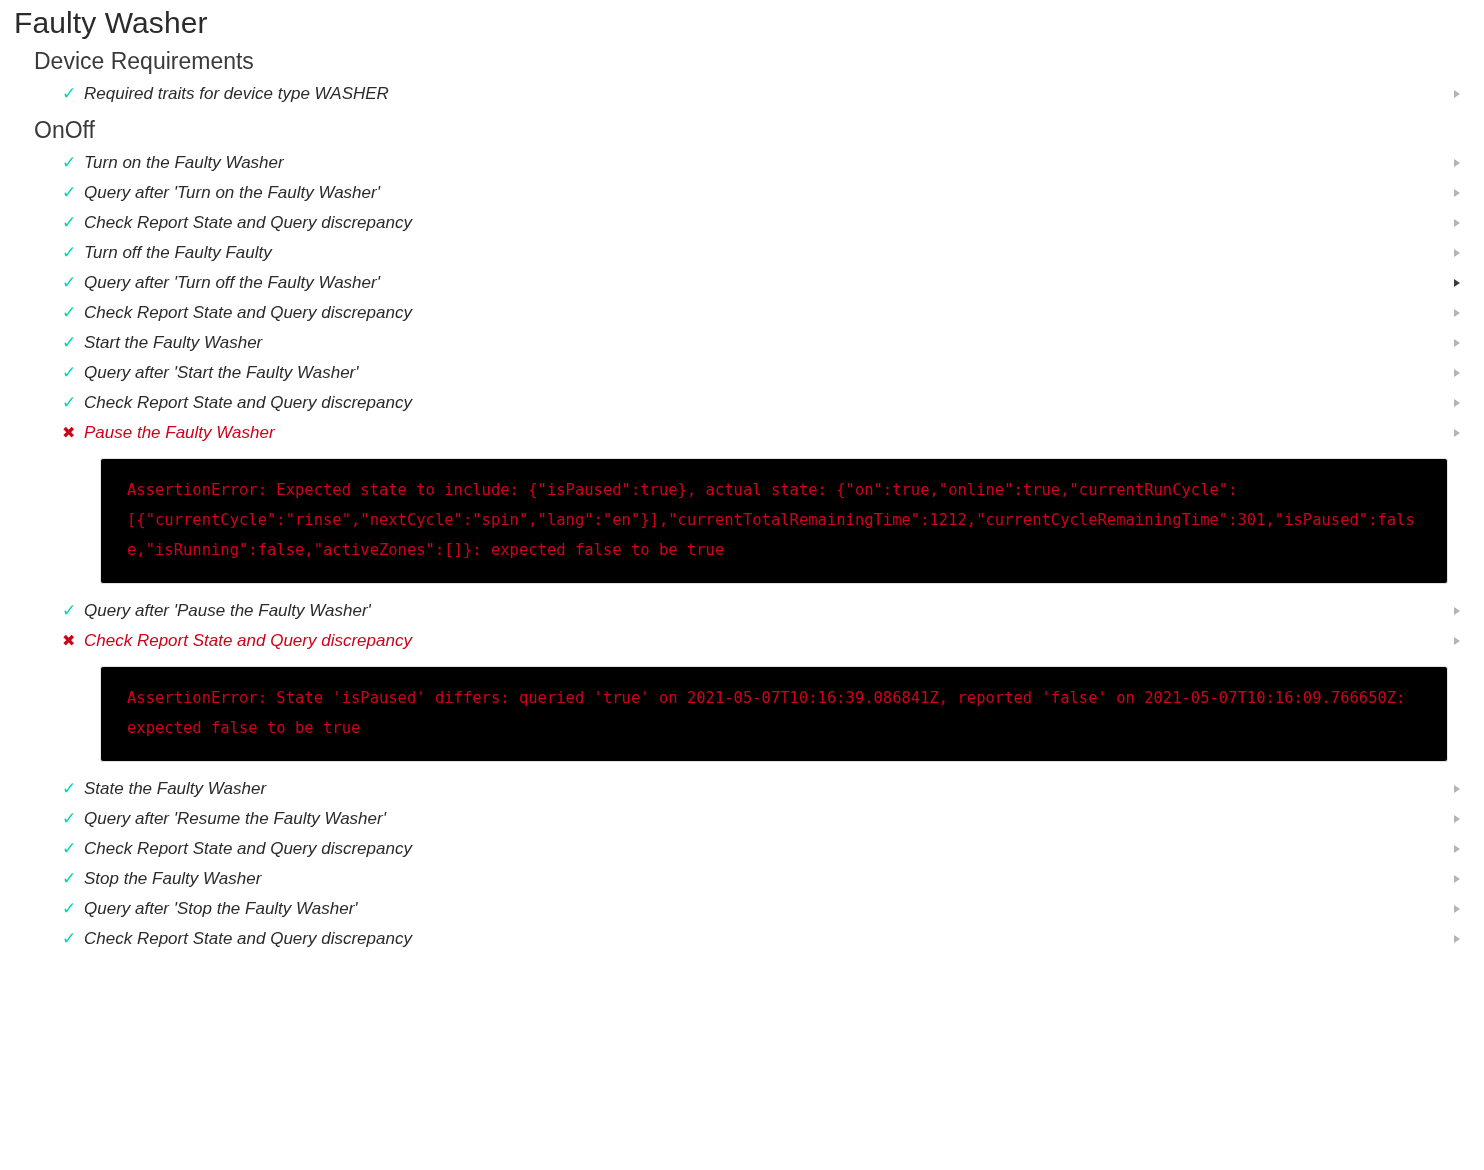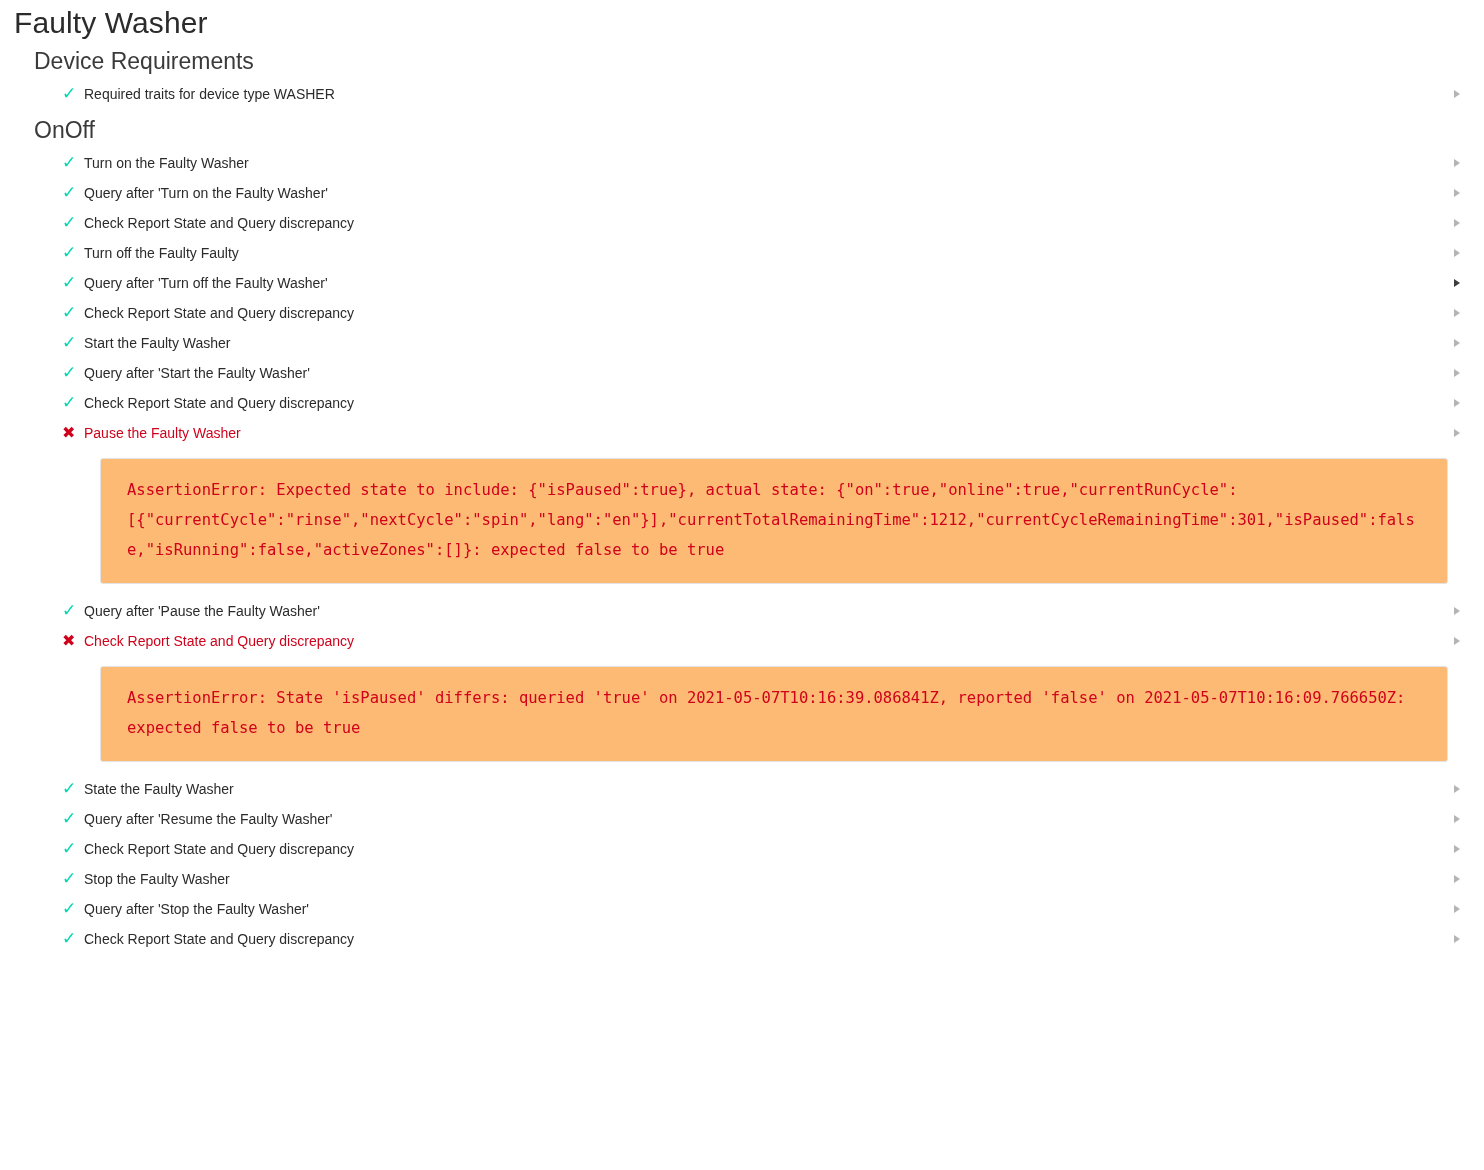--- a/index.html
+++ b/index.html
@@ -47,22 +47,23 @@
   .mark {
     width: 22px;
     flex: 0 0 22px;
     font-size: 17px;
     line-height: 20px;
   }
   .mark.pass { color: #00d6b2; }
   .mark.fail { color: #d0021b; font-size: 16px; }
   .mark.pending { color: #1ba1e2; font-size: 13px; }
   .test-title {
-    font-size: 14px;
+    font-size: 17px;
     color: #2b2b2b;
+    font-style: italic;
   }
   .test-row.fail .test-title { color: #d0021b; }
   .test-row.pending .test-title { color: #1ba1e2; }
 
   .replay-arrow {
     position: absolute;
     right: 24px;
     top: 50%;
     transform: translateY(-50%);
     width: 0;
@@ -73,21 +74,21 @@
     opacity: 0.75;
   }
   .replay-arrow.strong {
     border-left-color: #3c3c3c;
     opacity: 1;
   }
 
   .error-box {
     border: 1px solid #e3e3e3;
     border-radius: 3px;
-    background: #fdba74;
+    background: #000000;
     margin: 10px 36px 12px 38px;
     padding: 16px 26px 18px 26px;
   }
   .error-text {
     font-family: "DejaVu Sans Mono", "Liberation Mono", monospace;
     font-size: 15.5px;
     line-height: 30px;
     color: #d0021b;
     white-space: pre-wrap;
     word-break: break-word;

